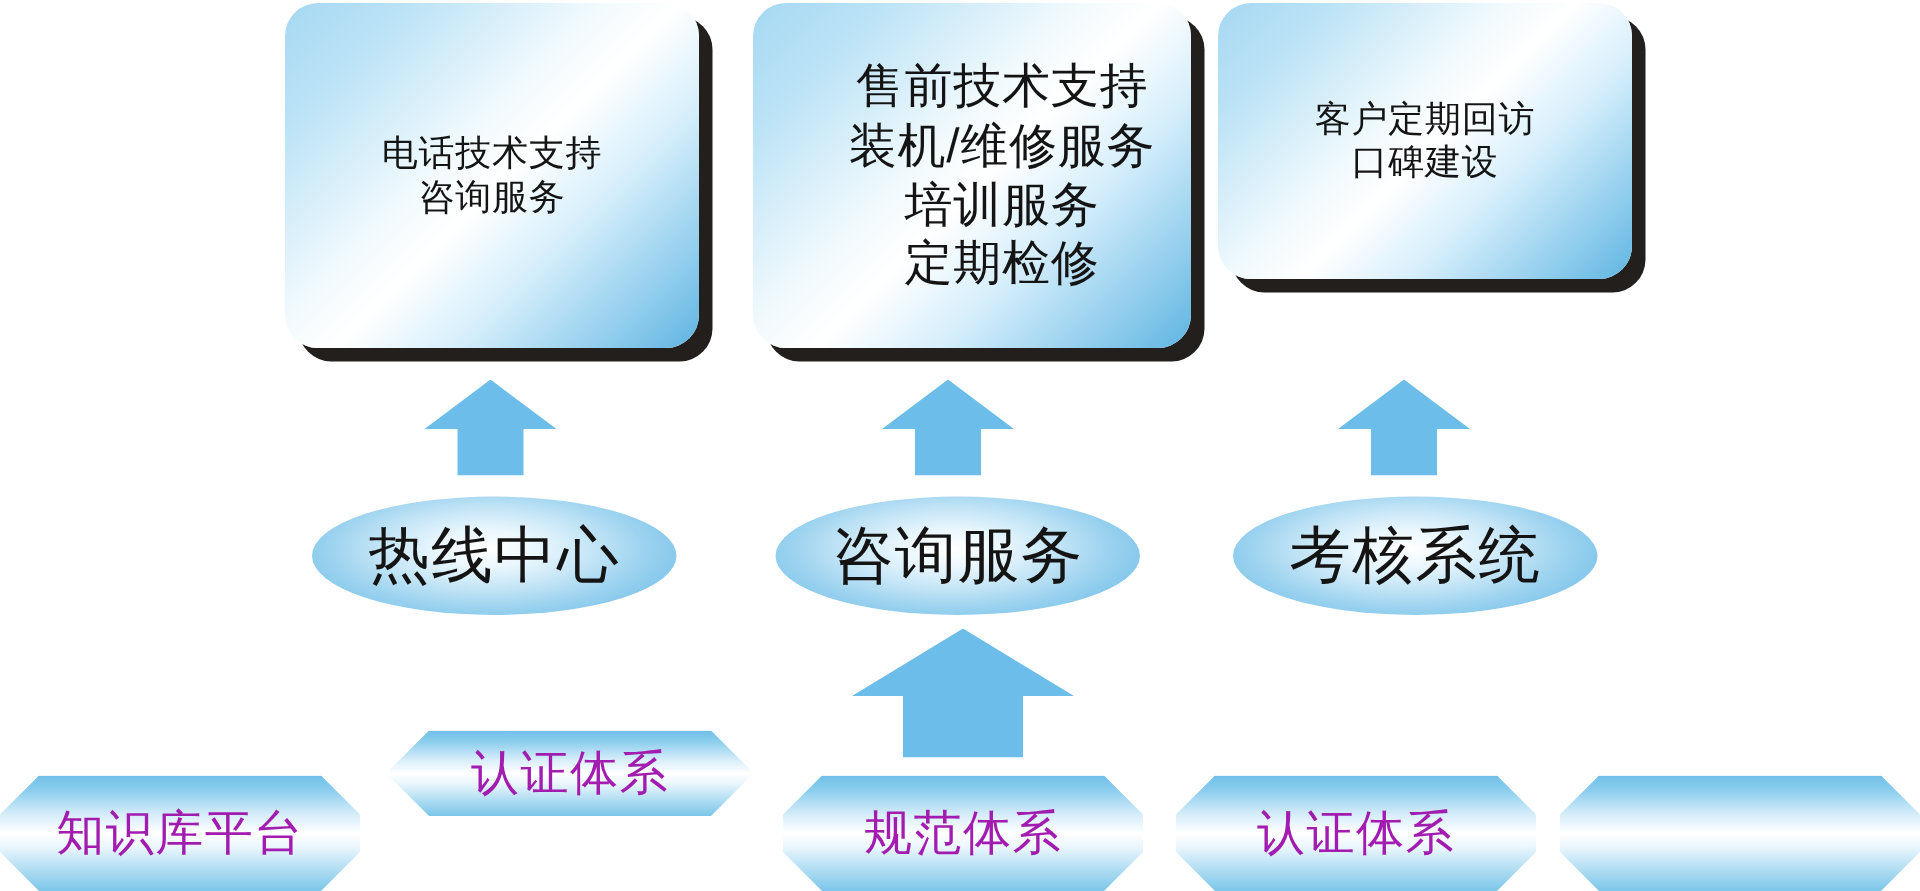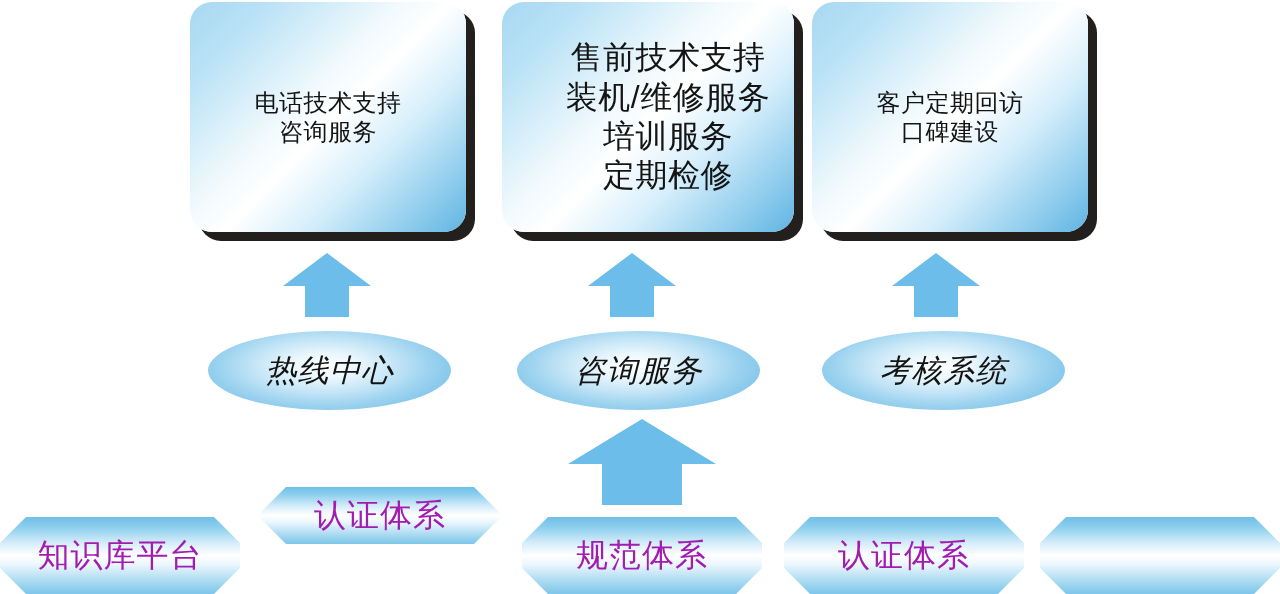--- a/index.html
+++ b/index.html
@@ -42,43 +42,42 @@
     text-align: center;
     color: #141414;
     font-size: 24px;
     line-height: 1.22;
     letter-spacing: 0.5px;
     white-space: pre-line;
     font-weight: 400;
   }
   #svc-0 { left: 190px; top: 2px;  width: 276px; height: 230px; }
   #svc-1 { left: 502px; top: 2px;  width: 292px; height: 230px; padding-left: 40px; }
-  #svc-2 { left: 812px; top: 2px;  width: 276px; height: 230px; }
+  #svc-2 { left: 812px; top: 2px;  width: 276px; height: 184px; }
   #svc-1 .svc-text { font-size: 32px; line-height: 1.23; }
 
   
   .center-ellipse {
     position: absolute;
     border-radius: 50%;
     background: radial-gradient(ellipse 62% 72% at 48% 44%,
         #ffffff 0%,
         #eaf7fd 22%,
         #c2e4f6 48%,
         #9bd2ef 70%,
         #74bfe8 100%);
     display: flex;
     align-items: center;
     justify-content: center;
   }
   .center-ellipse .ell-text {
     color: #141414;
-    font-size: 31px;
+    font-size: 41px;
     letter-spacing: 1px;
     white-space: nowrap;
-    font-style: italic;
   }
   #ell-0 { left: 208px; top: 331px; width: 243px; height: 79px; }
   #ell-1 { left: 517px; top: 331px; width: 243px; height: 79px; }
   #ell-2 { left: 822px; top: 331px; width: 243px; height: 79px; }
 
   
   .arrow {
     position: absolute;
   }
   .arrow svg { display: block; width: 100%; height: 100%; }

